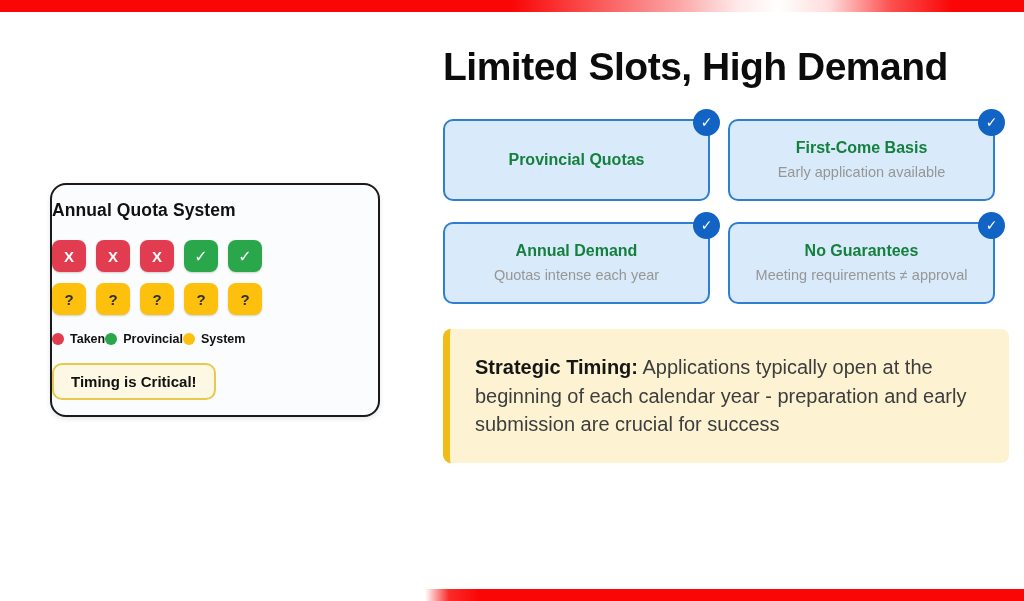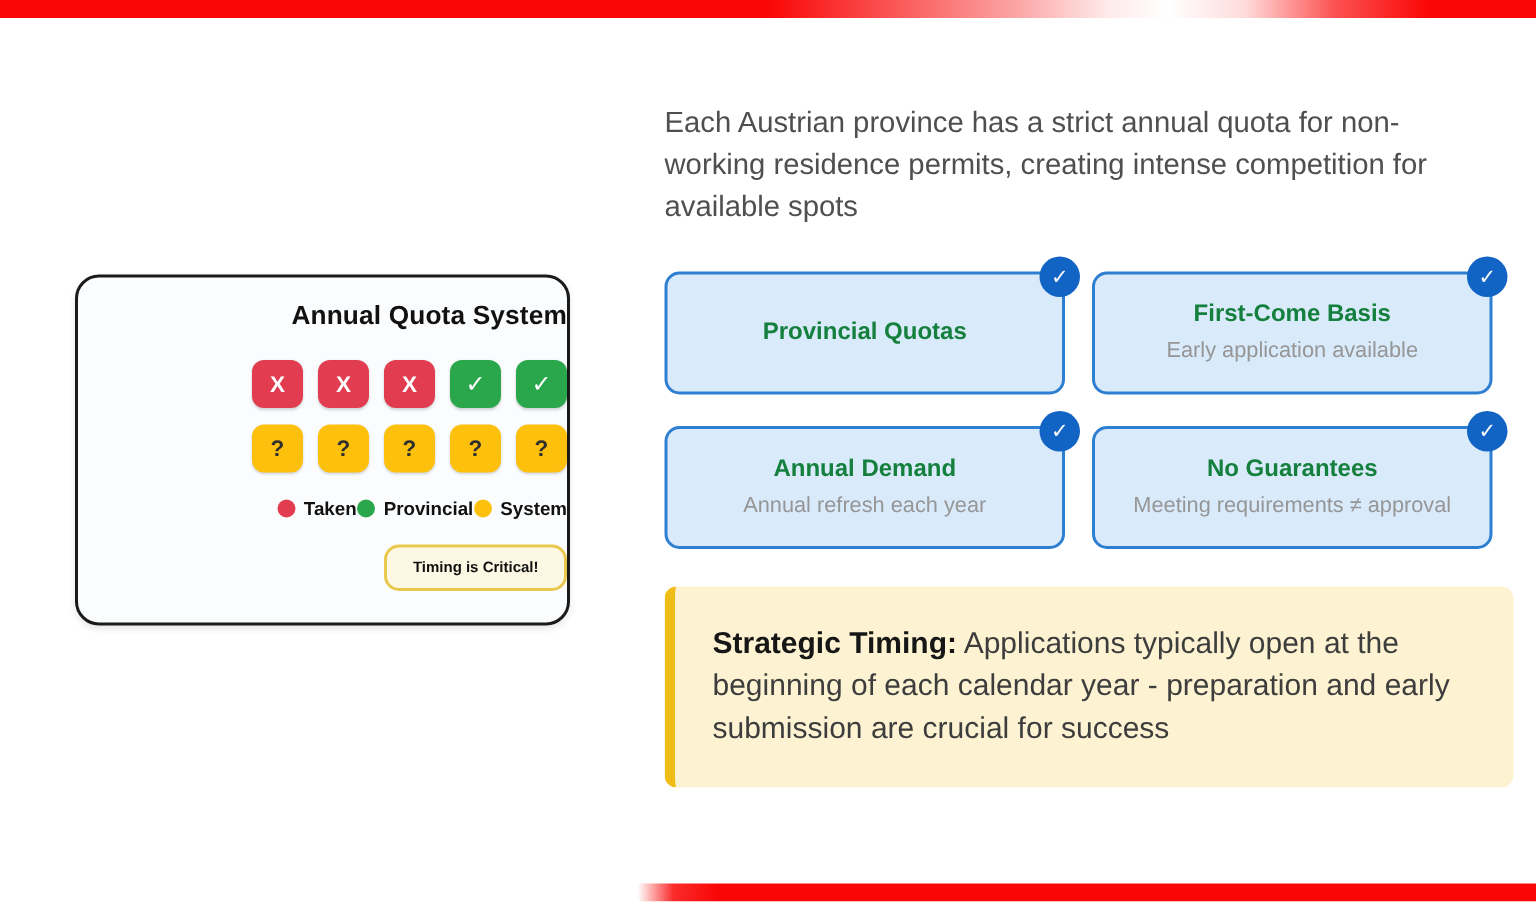--- a/index.html
+++ b/index.html
@@ -23,21 +23,21 @@
       var(--accent_red) 9%, var(--accent_red) 100%);
   }
 
   
   .quota-card {
     position: absolute; left: 50px; top: 183px; width: 330px; height: 234px;
     background: #fbfcfd;
     border: 2.5px solid #1a1a1a;
     border-radius: 16px;
     box-shadow: 0 2px 5px rgba(0,0,0,.10);
-    display: flex; flex-direction: column; align-items: flex-end;
+    display: flex; flex-direction: column; align-items: flex-start;
     padding-top: 15px;
   }
   .quota-title { font-size: 17.5px; font-weight: 800; color: #111; letter-spacing: .1px; }
   .slot-row { display: flex; gap: 10px; justify-content: center; }
   .slot-row.row1 { margin-top: 19px; }
   .slot-row.row2 { margin-top: 11px; }
   .slot {
     width: 34px; height: 32px; border-radius: 8px;
     display: flex; align-items: center; justify-content: center;
     font-weight: 800; font-size: 15px;
@@ -51,21 +51,21 @@
   .dot { width: 12px; height: 12px; border-radius: 50%; }
   .dot-taken { background: var(--taken); }
   .dot-available { background: var(--available); }
   .dot-waiting { background: var(--waiting); }
   .timing-badge {
     margin-top: 17px;
     padding: 8px 17px;
     background: var(--badge_bg);
     border: 2px solid var(--badge_border);
     border-radius: 10px;
-    font-size: 10px; font-weight: 800; color: #111;
+    font-size: 15px; font-weight: 800; color: #111;
   }
 
   
   .content { position: absolute; left: 443px; top: 44px; width: 567px; }
   h1.page-title {
     font-size: 39px; font-weight: 800; color: #0c0c0c;
     letter-spacing: -0.5px; line-height: 1.2;
   }
   .desc {
     margin-top: 25px; width: 540px;
@@ -140,36 +140,36 @@
     <div class="legend-item">
       <span class="dot dot-waiting"></span>
       <span>System</span>
     </div>
   </div>
 
   <div class="timing-badge">Timing is Critical!</div>
 </aside>
 
 <main class="content">
-  <p class="desc">Each Austrian province has a strict annual quota for non-working residence permits, creating intense competition for available spots</p>
+  <h1 class="page-title">Limited Slots, High Demand</h1>
 
   <div class="cards">
     <div class="info-card">
       <div class="check-badge">✓</div>
       <div class="card-title">Provincial Quotas</div>
     </div>
     <div class="info-card">
       <div class="check-badge">✓</div>
       <div class="card-title">First-Come Basis</div>
       <div class="card-sub">Early application available</div>
     </div>
     <div class="info-card">
       <div class="check-badge">✓</div>
       <div class="card-title">Annual Demand</div>
-      <div class="card-sub">Annual refresh each year</div>
+      <div class="card-sub">Quotas intense each year</div>
     </div>
     <div class="info-card">
       <div class="check-badge">✓</div>
       <div class="card-title">No Guarantees</div>
       <div class="card-sub">Meeting requirements ≠ approval</div>
     </div>
   </div>
 
   <div class="callout">
     <p><strong>Strategic Timing:</strong> <span>Applications typically open at the beginning of each calendar year - preparation and early submission are crucial for success</span></p>

